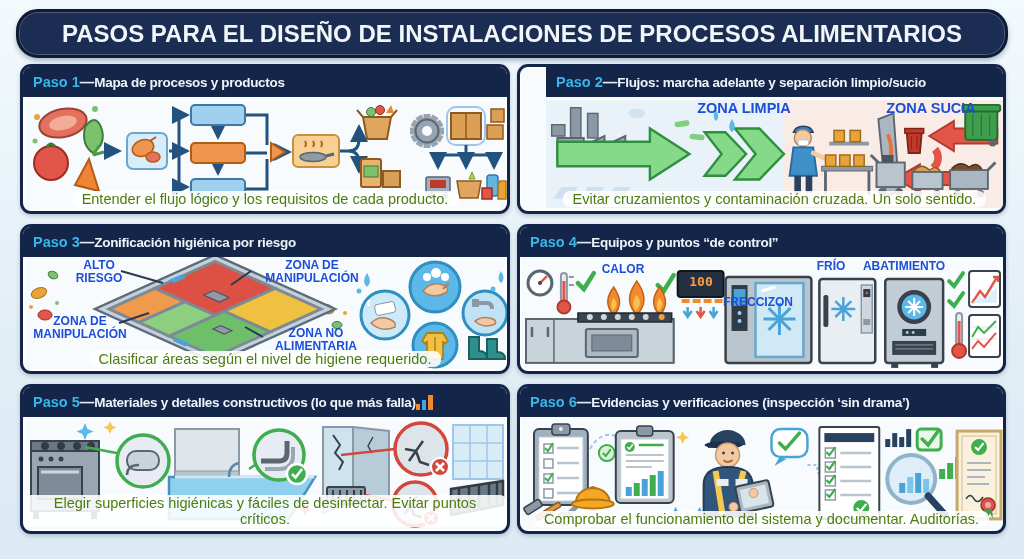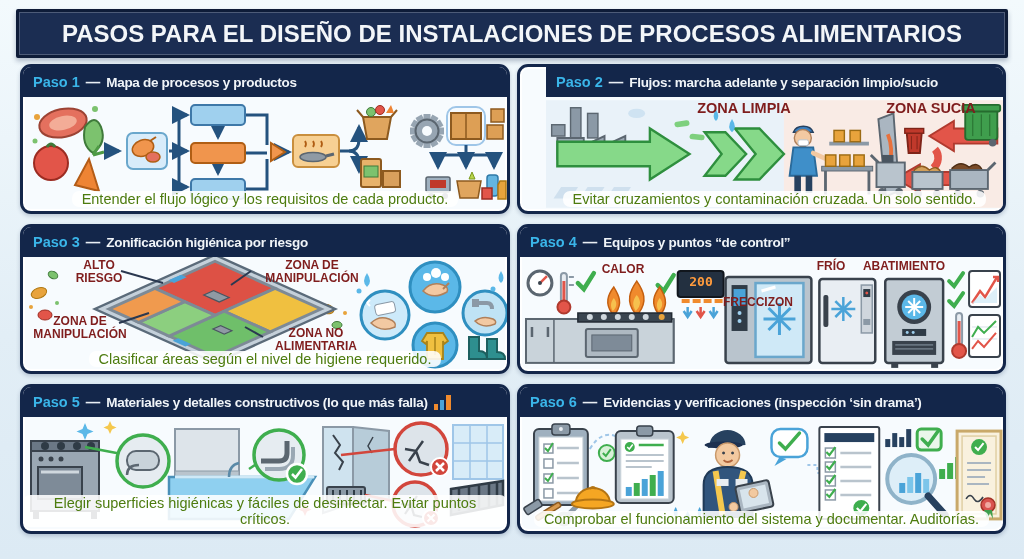--- a/index.html
+++ b/index.html
@@ -4,55 +4,55 @@
 <style>
   * { margin:0; padding:0; box-sizing:border-box; }
   html,body { width:1024px; height:559px; }
   body {
     font-family:"Liberation Sans", sans-serif;
     background:linear-gradient(180deg,#f3fafd 0%, #e2eef6 60%, #dceaf4 100%);
     position:relative; overflow:hidden;
   }
   .title-bar {
     position:absolute; left:16px; top:9px; width:992px; height:49px;
-    background:#1b2d52; border:3px solid #0e1c38; border-radius:2px;
+    background:#1b2d52; border:3px solid #0e1c38; border-radius:22px;
     display:flex; align-items:center; justify-content:center;
     box-shadow:0 3px 5px rgba(20,40,80,.3), inset 0 0 0 1px rgba(255,255,255,.22);
   }
   .title-bar h1 { color:#f3f6f9; font-size:24px; font-weight:800; letter-spacing:0; white-space:nowrap; }
   .panel {
     position:absolute; width:490px; height:150px;
     background:#f7fbfe; border:3px solid #13264a; border-radius:11px;
     overflow:hidden;
     box-shadow: inset 0 0 0 2px #ffffff, 0 2px 4px rgba(20,40,80,.22);
   }
   .p1 { left:20px;  top:64px; }
   .p2 { left:517px; top:64px; width:489px;padding-left:26px; }
   .p3 { left:20px;  top:224px; }
   .p4 { left:517px; top:224px; width:489px; }
   .p5 { left:20px;  top:384px; }
   .p6 { left:517px; top:384px; width:489px; }
   .panel-header {
     height:30px; background:#13264a; display:flex; align-items:center;
-    padding:0 8px 0 10px; gap:6px; white-space:nowrap;
+    padding:0 8px 0 10px; white-space:nowrap;
   }
   .step  { color:#3ab5e9; font-weight:bold; font-size:14.5px; }
   .dash  { color:#e9eef4; font-weight:bold; font-size:14.5px; }
   .ptitle{ color:#f0f4f8; font-weight:bold; font-size:13.5px; letter-spacing:-0.3px; }
   .panel-body { position:relative; width:100%; height:114px; }
   .panel-body > svg.ill { position:absolute; left:0; top:0; width:100%; height:114px; display:block; }
   .panel-caption {
     position:absolute; bottom:3px; left:0; right:0; text-align:center; z-index:5;
   }
   .panel-caption span {
     display:inline-block; background:rgba(255,255,255,.88); border-radius:7px;
     padding:0 10px; font-size:14.5px; color:#4d7c0f;
   }
   .ill-label {
-    position:absolute; font-weight:bold; color:#7f1d1d; line-height:1.08;
+    position:absolute; font-weight:bold; color:#1d4ed8; line-height:1.08;
     text-align:center; white-space:pre-line; z-index:3;
   }
   .lbl-marcha { left:16px; top:44px; width:120px; font-size:14px; color:#123b2a; }
   .lbl-limpia { left:128px; top:4px;  width:140px; font-size:14.5px; }
   .lbl-sucia  { left:330px; top:4px;  width:110px; font-size:14.5px; }
   .lbl-alto   { left:40px;  top:2px;  width:72px;  font-size:12px; }
   .lbl-man-t  { left:230px; top:2px;  width:118px; font-size:12px; }
   .lbl-man-l  { left:2px;   top:58px; width:110px; font-size:12px; }
   .lbl-noalim { left:238px; top:70px; width:110px; font-size:12px; }
   .lbl-calor  { left:72px;  top:6px;  width:62px;  font-size:12px; }
@@ -501,21 +501,21 @@
         <line x1="453" y1="70" x2="478" y2="70" stroke="#d8e2ea"></line>
         <line x1="453" y1="82" x2="478" y2="82" stroke="#d8e2ea"></line>
         <path d="M453 80 L459 70 L465 76 L477 64" fill="none" stroke="#3fae4e" stroke-width="2"></path>
         <path d="M453 92 L459 84 L465 90 L477 76" fill="none" stroke="#e25549" stroke-width="2"></path>
       </g>
     </svg>
     <div class="ill-label lbl-calor">CALOR</div>
     <div class="ill-label lbl-frecc">FRECCIZON</div>
     <div class="ill-label lbl-frio">FRÍO</div>
     <div class="ill-label lbl-abat">ABATIMIENTO</div>
-    <div class="ill-label lbl-display">200</div>
+    <div class="ill-label lbl-display">100</div>
   </div>
 </div>
 
 <div class="panel p5">
   <div class="panel-header">
     <span class="step">Paso 5</span>
     <span class="dash">—</span>
     <span class="ptitle">Materiales y detalles constructivos (lo que más falla)</span>
     <svg class="hdr-icon" width="17" height="15" viewBox="0 0 17 15">
       <rect x="0" y="9" width="4" height="6" fill="#f08a2d"></rect>

